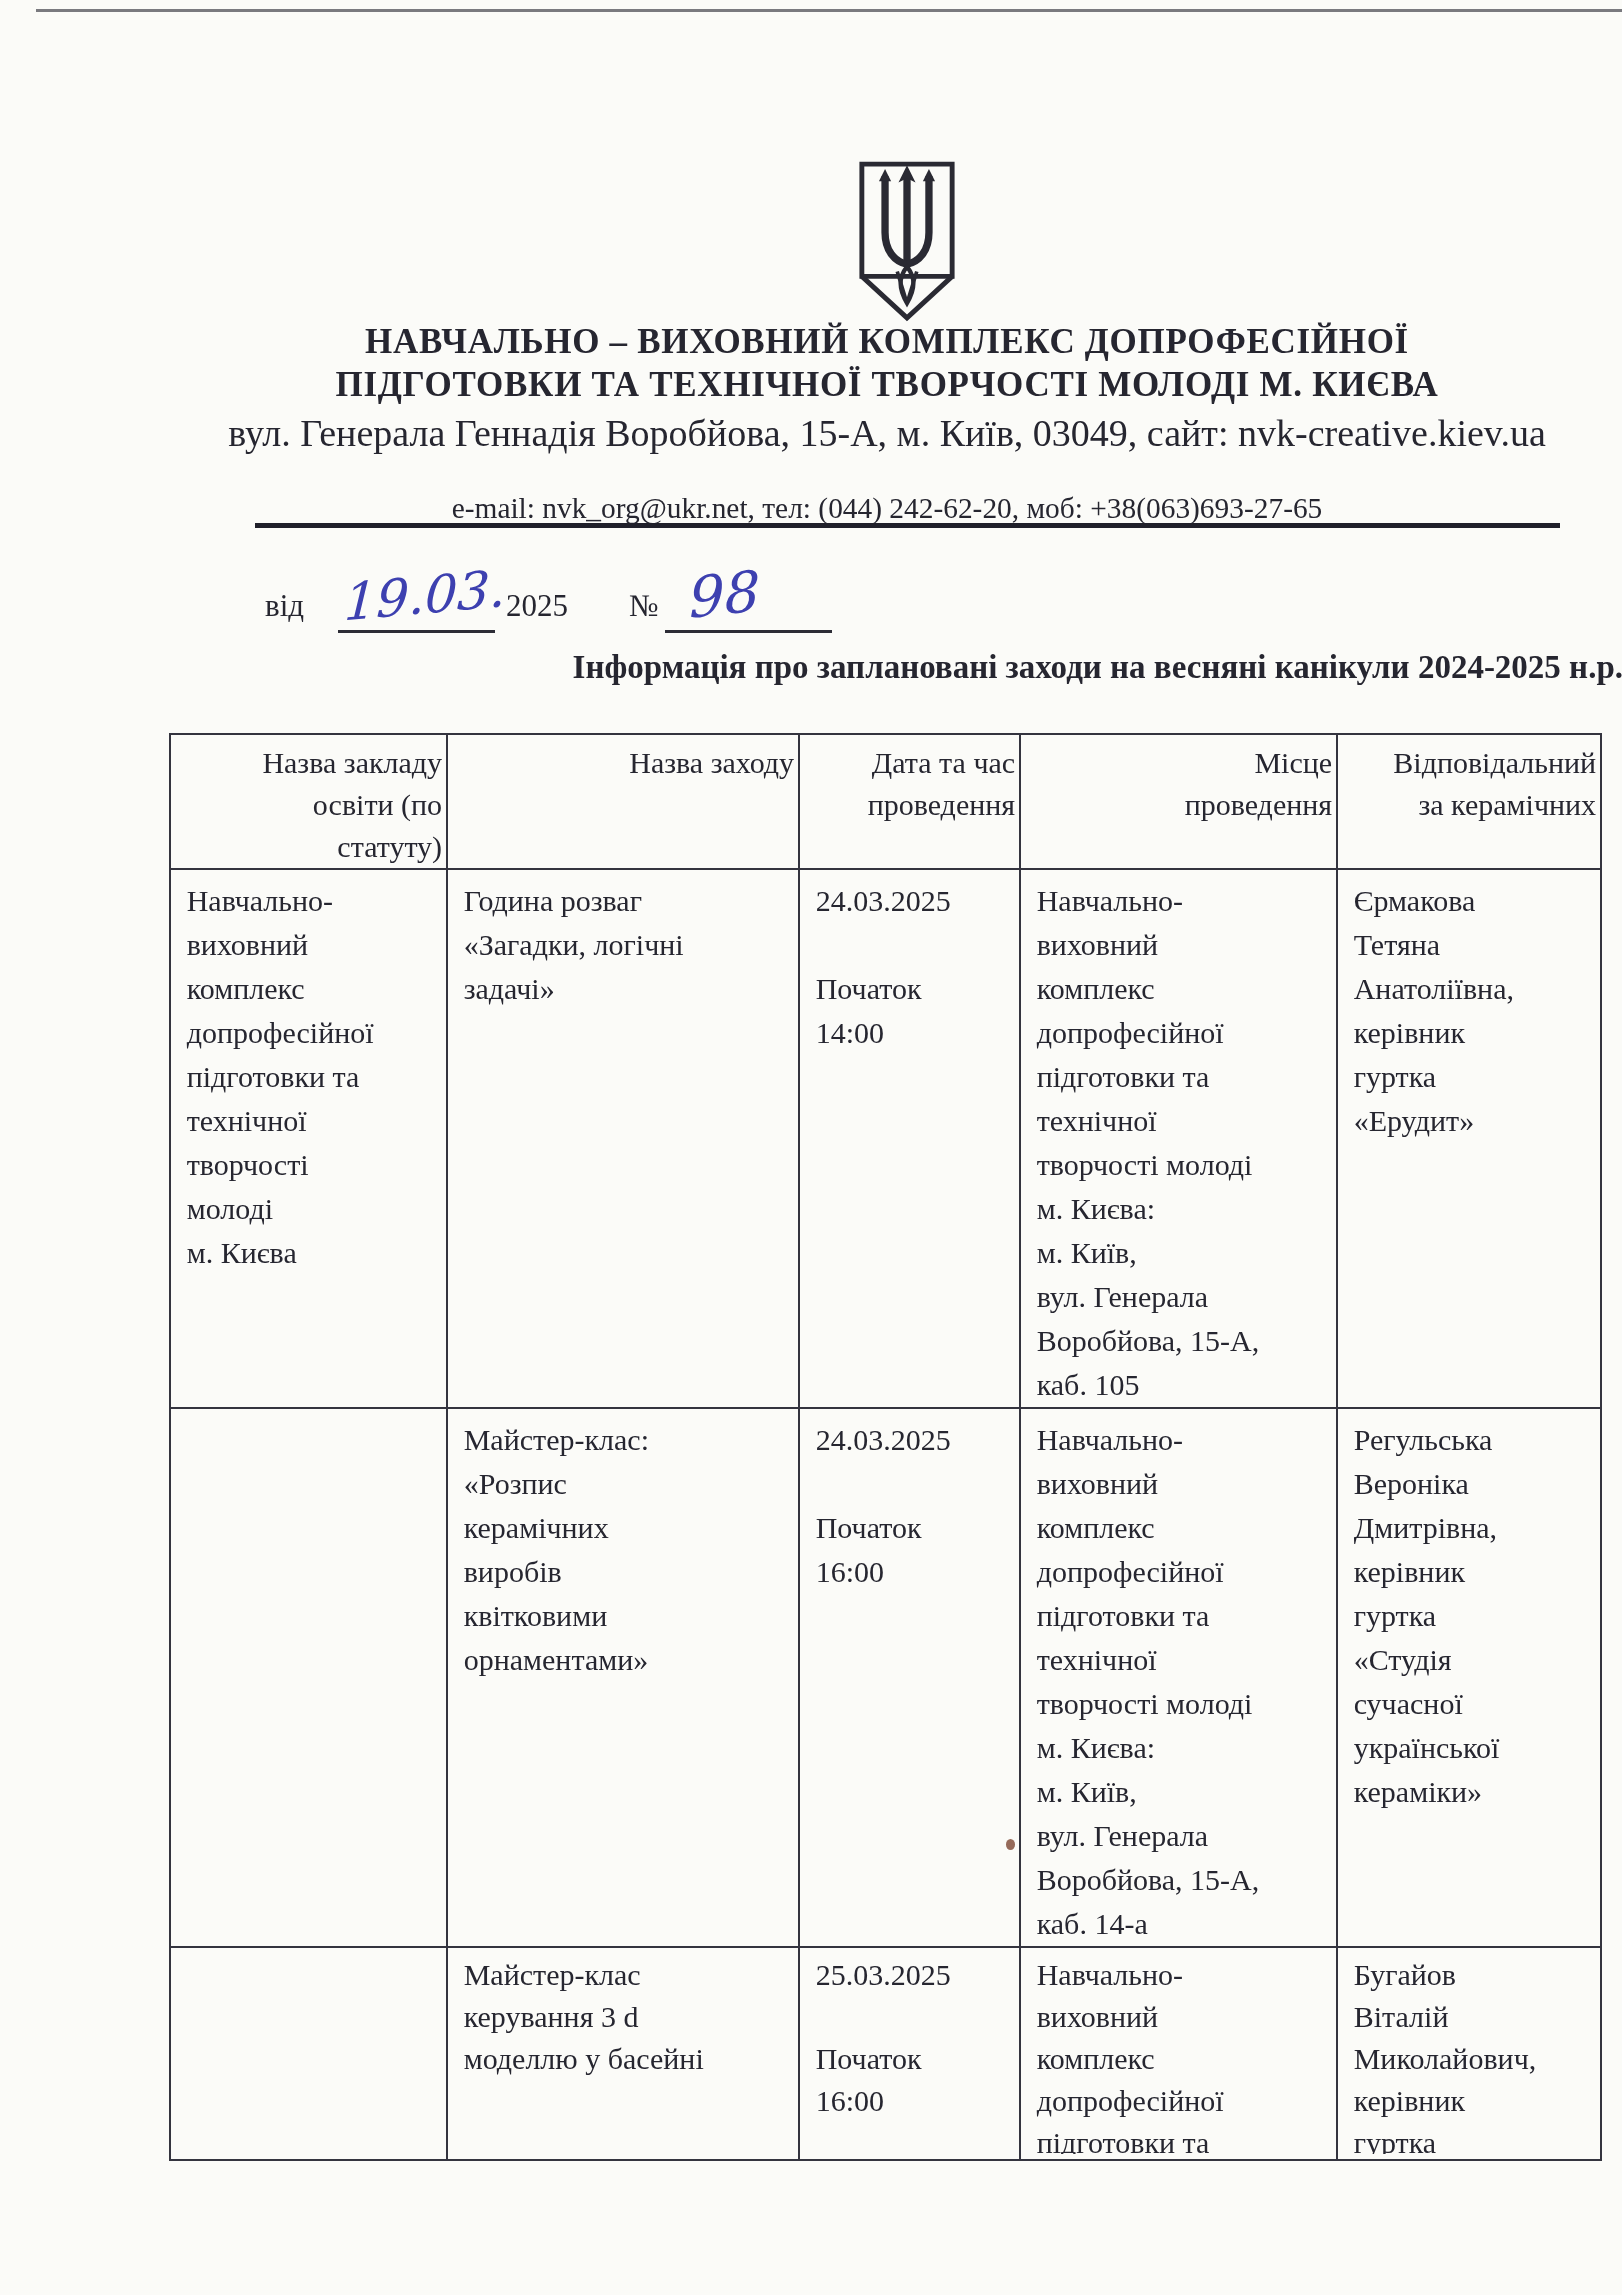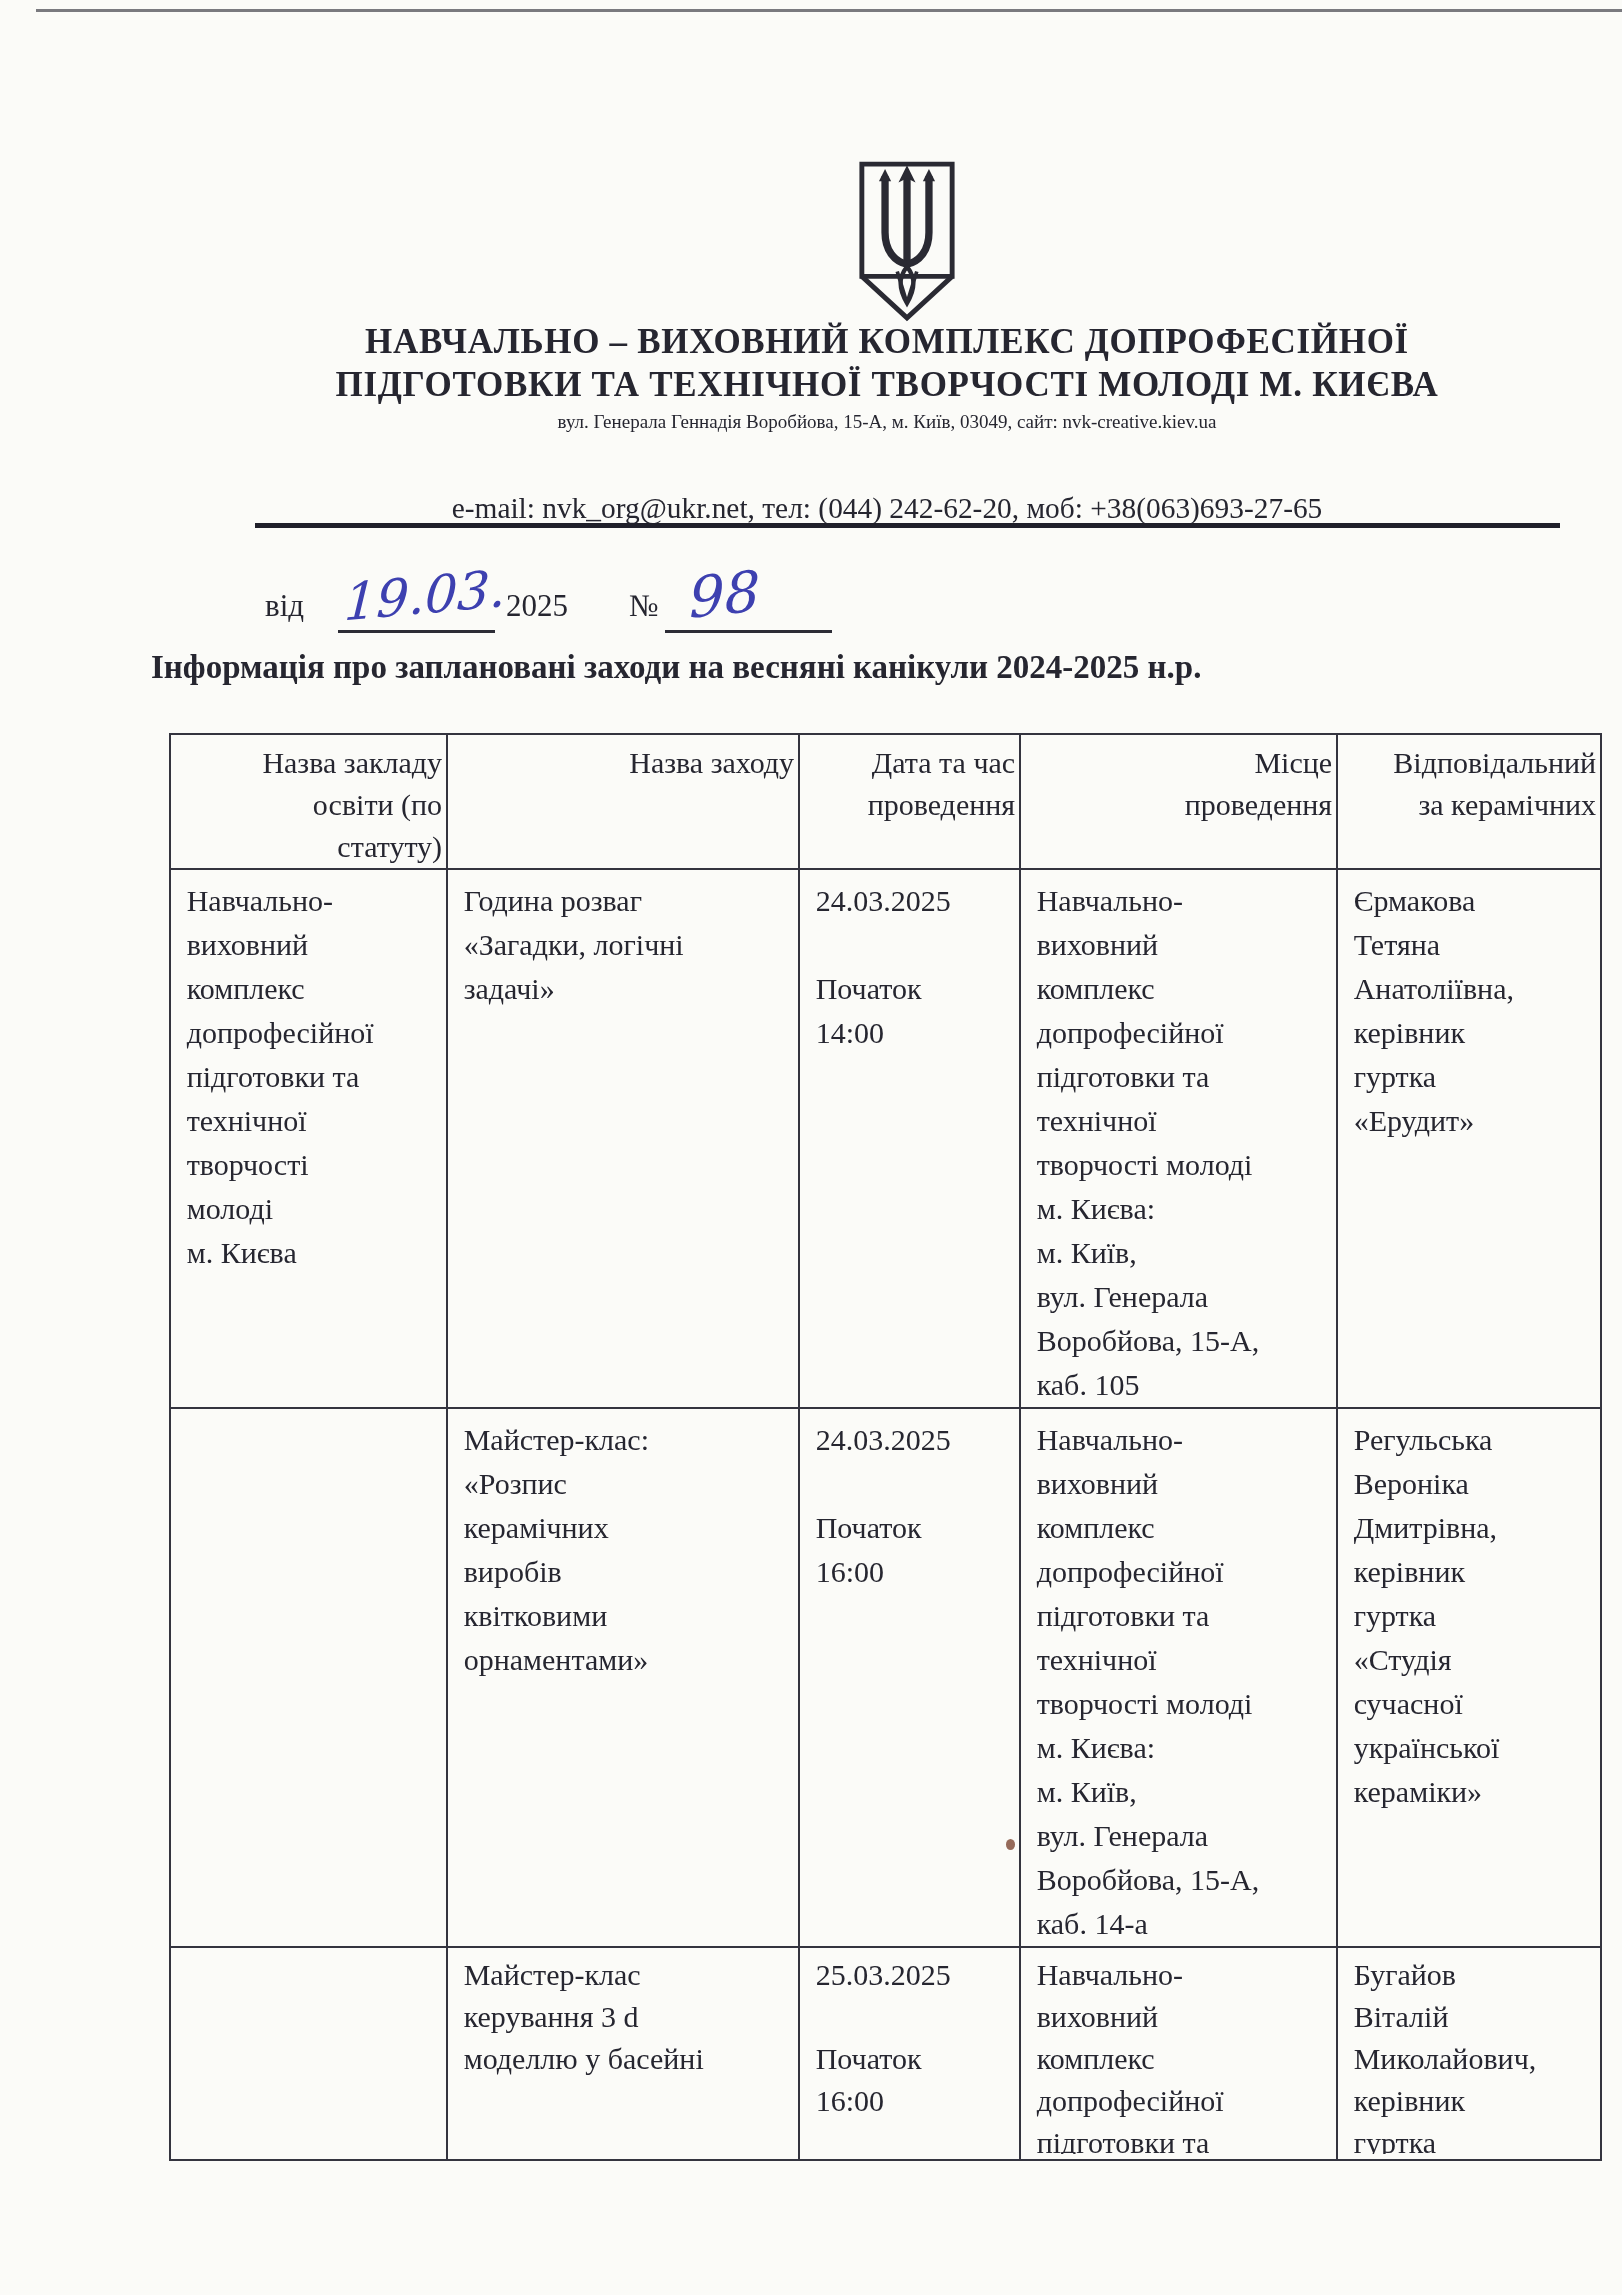--- a/index.html
+++ b/index.html
@@ -16,37 +16,37 @@
   .scan-top-line{position:absolute;left:36px;top:9.2px;width:1587px;height:2.6px;background:#63636a;opacity:.85;}
   .scan-dot{position:absolute;left:1006px;top:1839px;width:9.2px;height:10.5px;border-radius:50%;background:#7d4632;opacity:.8;}
   
   .emblem{position:absolute;left:846px;top:159px;width:122px;height:164px;}
   .emblem svg{width:100%;height:100%;}
   
   .lh-line{position:absolute;left:151px;width:1472px;text-align:center;}
   .org{font-weight:bold;font-size:35px;letter-spacing:0.7px;white-space:nowrap;}
   .org1{top:322px;}
   .org2{top:365px;}
-  .addr{top:411px;font-size:19px;}
+  .addr{top:411px;font-size:38px;}
   .contacts{top:450px;font-size:29.4px;margin-top:42px;}
   .edrpou{top:488px;font-size:29.4px;}
   .rule{position:absolute;left:255px;top:523px;width:1305px;height:4.6px;background:#20202a;}
   
   .ref{position:absolute;left:265px;top:588px;height:85px;font-size:31px;}
   .ref .prefix{position:absolute;left:0;top:0;}
   .ref .u1{position:absolute;left:73px;top:42px;width:157px;height:2.6px;background:#2c2c36;}
   .ref .hand-date{position:absolute;left:79px;top:-22px;font-size:51px;font-style:italic;
         font-family:"DejaVu Serif", serif;color:#3d40b0;transform:rotate(-5deg) skewX(-8deg);white-space:nowrap;}
   .ref .year{position:absolute;left:241px;top:0;}
   .ref .nosign{position:absolute;left:364px;top:0;}
   .ref .u2{position:absolute;left:400px;top:42px;width:167px;height:2.6px;background:#2c2c36;}
   .ref .hand-num{position:absolute;left:424px;top:-26px;font-size:56px;font-style:italic;
         font-family:"DejaVu Serif", serif;color:#3d40b0;transform:rotate(-6deg) skewX(-6deg);}
   
-  .title{position:absolute;left:151px;top:649px;width:1472px;text-align:left;
+  .title{position:absolute;left:151px;top:649px;width:1472px;text-align:right;
         font-size:33px;font-weight:bold;}
   
   table.events{position:absolute;left:169px;top:733px;width:1431px;
         border-collapse:collapse;table-layout:fixed;}
   table.events td{border:2px solid #34343f;vertical-align:top;padding:0;}
   .cell{padding:9.2px 10.5px 0 15.7px;font-size:30px;line-height:44px;white-space:pre-line;}
   tr.hdr .cell{text-align:right;padding:6.5px 3.9px 0;line-height:42px;}
   tr.r3 .cell{height:206px;overflow:hidden;padding-top:6.5px;line-height:42px;}
 </style>
 </head>

